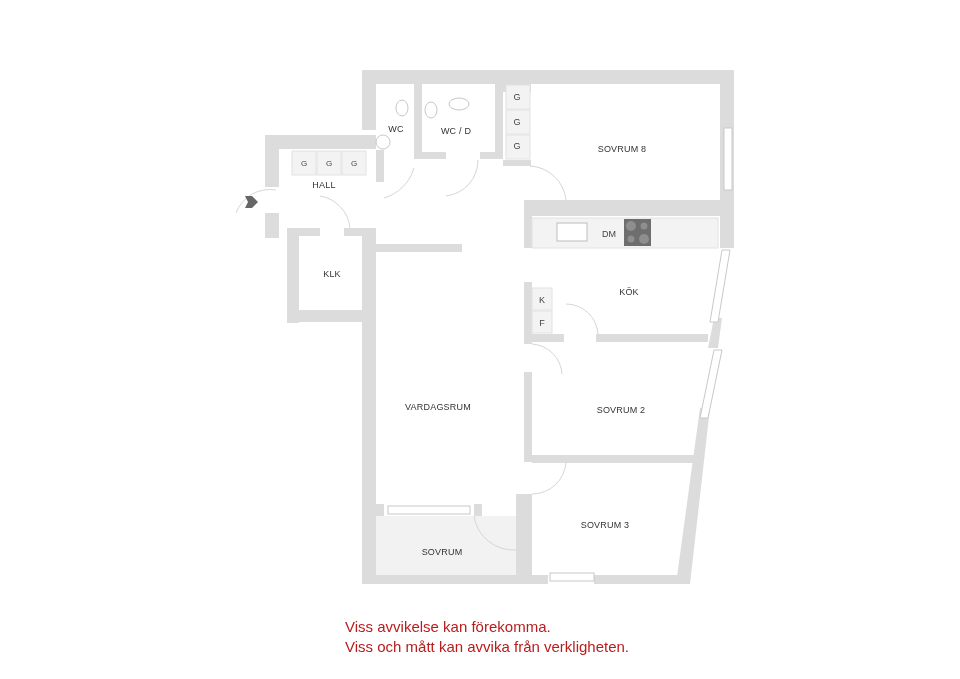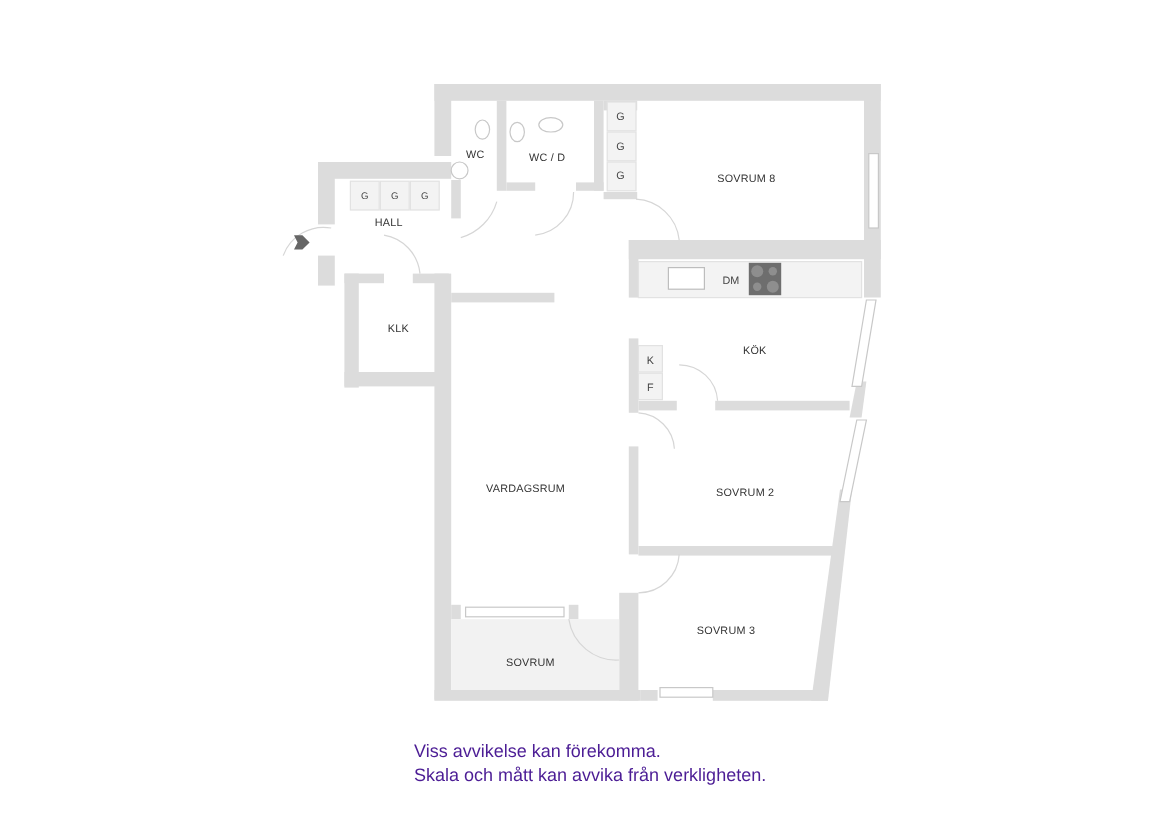--- a/index.html
+++ b/index.html
@@ -2,21 +2,21 @@
 <html><head>
 <meta charset="utf-8">
 <style>
   html, body { margin: 0; padding: 0; background: #ffffff; }
   body { width: 960px; height: 679px; position: relative; overflow: hidden;
          font-family: "Liberation Sans", sans-serif; }
   #plan { position: absolute; left: 0; top: 0; width: 960px; height: 679px; }
   .room-label { position: absolute; font-size: 9px; color: #333; letter-spacing: 0.2px;
                 transform: translate(-50%, -50%); white-space: nowrap; }
   .cab-label { position: absolute; font-size: 9px; color: #444; transform: translate(-50%, -50%); }
-  .disclaimer { position: absolute; left: 345px; font-size: 15px; color: #4c1d95; }
+  .disclaimer { position: absolute; left: 345px; font-size: 15px; color: #b91c1c; }
 </style>
 </head>
 <body>
 
 <div id="plan">
   <svg width="960" height="679" viewBox="0 0 960 679">
     <g fill="#dcdcdc">
 
       <rect x="362" y="70" width="128" height="14"></rect>
       <rect x="490" y="70" width="244" height="14"></rect>
@@ -138,13 +138,13 @@
   <span class="cab-label" style="left:542px;top:300px">K</span>
   <span class="cab-label" style="left:542px;top:323px">F</span>
   <span class="cab-label" style="left:609px;top:234px">DM</span>
 
   <span class="cab-label" style="left:304px;top:163px;font-size:8px">G</span>
   <span class="cab-label" style="left:329px;top:163px;font-size:8px">G</span>
   <span class="cab-label" style="left:354px;top:163px;font-size:8px">G</span>
 </div>
 
 <div class="disclaimer" style="top:618px">Viss avvikelse kan förekomma.</div>
-<div class="disclaimer" style="top:638px">Skala och mått kan avvika från verkligheten.</div>
+<div class="disclaimer" style="top:638px">Viss och mått kan avvika från verkligheten.</div>
 
 </body></html>

